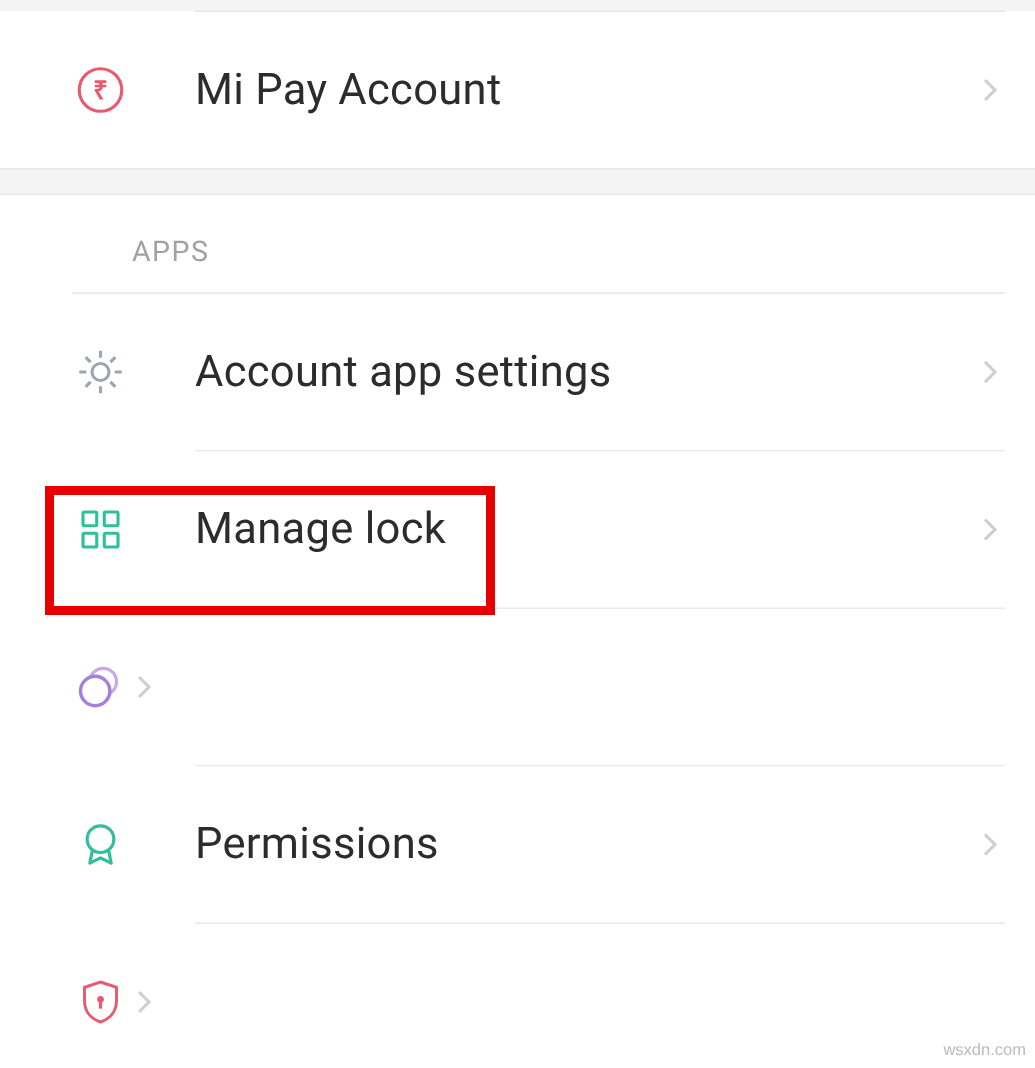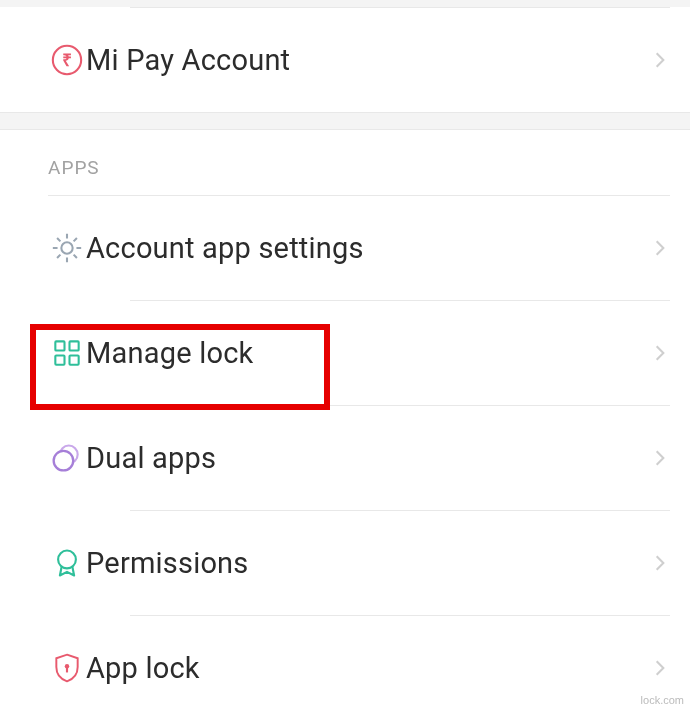--- a/index.html
+++ b/index.html
@@ -42,20 +42,21 @@
     }
     .row .icon-wrap {
       width: 38px;
       height: 38px;
       display: flex;
       align-items: center;
       justify-content: center;
       flex-shrink: 0;
     }
     .row .label {
+      margin-left: 44px;
       font-size: 29px;
       color: #2c2c2c;
       letter-spacing: 0.2px;
       flex: 1;
     }
     .row .chevron {
       width: 20px;
       height: 20px;
       display: flex;
       align-items: center;
@@ -71,20 +72,21 @@
     .section-header {
       height: 65px;
       display: flex;
       align-items: flex-end;
       padding-left: 48px;
       padding-bottom: 16px;
       font-size: 19px;
       color: #a2a2a2;
       letter-spacing: 1px;
       background: #ffffff;
+      margin-left: 40px;
     }
     .highlight-box {
       position: absolute;
       border: 6px solid #e60000;
       top: 324px;
       left: 30px;
       width: 300px;
       height: 86px;
       pointer-events: none;
     }
@@ -161,21 +163,20 @@
 </div>
 <div class="short-divider"></div>
 
 <div class="row">
   <span class="icon-wrap">
     <svg viewBox="0 0 36 36" width="32" height="32">
       <circle cx="20" cy="14" r="10" fill="none" stroke="#c9a8ea" stroke-width="2.4"></circle>
       <circle cx="14" cy="21" r="11" fill="#ffffff" stroke="#a67fd8" stroke-width="2.6"></circle>
     </svg>
   </span>
-  <span class="label">Dual apps</span>
   <span class="chevron">
     <svg viewBox="0 0 24 24" width="22" height="22">
         <path d="M8 4 L16 12 L8 20" fill="none" stroke="#cfcfcf" stroke-width="2.5"></path>
       </svg>
   </span>
 </div>
 <div class="short-divider"></div>
 
 <div class="row">
   <span class="icon-wrap">
@@ -194,23 +195,22 @@
 <div class="short-divider"></div>
 
 <div class="row">
   <span class="icon-wrap">
     <svg viewBox="0 0 36 36" width="32" height="32">
       <path d="M18 3 L30 7 L30 17 C30 26 24 31 18 33 C12 31 6 26 6 17 L6 7 Z" fill="none" stroke="#e85a6e" stroke-width="2.2"></path>
       <circle cx="18" cy="16" r="2.5" fill="#e85a6e"></circle>
       <rect x="16.8" y="17" width="2.4" height="6" fill="#e85a6e"></rect>
     </svg>
   </span>
-  <span class="label">App lock</span>
   <span class="chevron">
     <svg viewBox="0 0 24 24" width="22" height="22">
         <path d="M8 4 L16 12 L8 20" fill="none" stroke="#cfcfcf" stroke-width="2.5"></path>
       </svg>
   </span>
 </div>
 
 <div class="highlight-box"></div>
 
-<div class="watermark">lock.com</div>
+<div class="watermark">wsxdn.com</div>
 
 </body></html>

